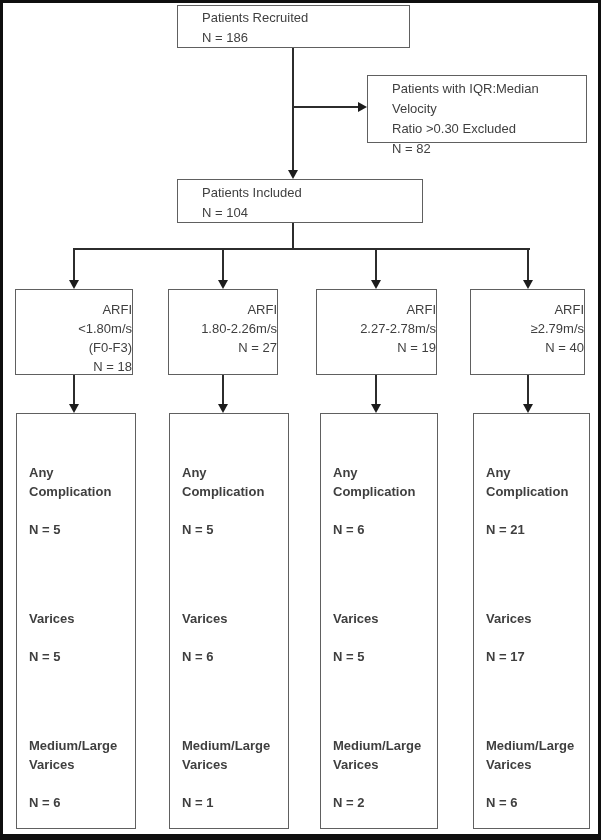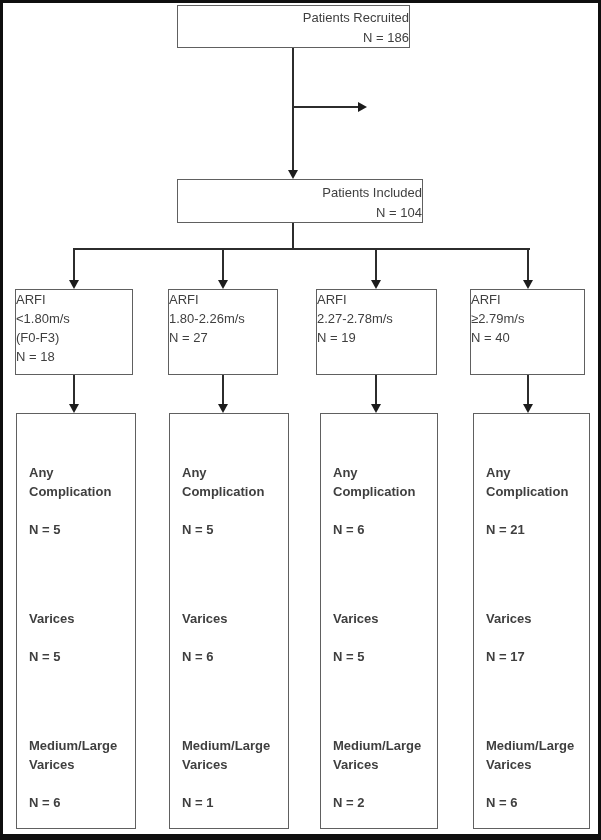--- a/index.html
+++ b/index.html
@@ -21,29 +21,29 @@
   .box{
     position:absolute;
     background:#ffffff;
     border:1.5px solid #606060;
     box-sizing:border-box;
     font-size:13px;
     white-space:pre-line;
     z-index:2;
   }
   .box.center{
-    text-align:right;
+    text-align:left;
     line-height:20px;
     padding-top:2px;
     padding-left:24px;
   }
   .box.arfi{
-    text-align:left;
+    text-align:right;
     line-height:19px;
-    padding-top:0;
+    padding-top:10px;
   }
   .box.outcomes{
     text-align:left;
     padding:11px 4px 0 12px;
     line-height:19px;
   }
   .outcome-item{margin-bottom:13px;font-weight:bold;}
   .outcome-label{white-space:pre-line;}
   .vline,.hline{position:absolute;background:#2c2c2c;z-index:1;}
   .vline{width:2px;}
@@ -63,20 +63,23 @@
 </style>
 </head>
 <body>
 
 <div class="canvas">
   <div class="frame"></div>
 
   <div class="box center" style="left:177px;top:5px;width:233px;height:43px;">Patients Recruited
 N = 186</div>
 
+  <div class="box center" style="left:367px;top:75px;width:220px;height:68px;padding-top:3px;">Patients with IQR:Median Velocity
+Ratio &gt;0.30 Excluded
+N = 82</div>
 
   <div class="box center" style="left:177px;top:179px;width:246px;height:44px;padding-top:3px;">Patients Included
 N = 104</div>
 
   <div class="vline" style="left:292px;top:48px;height:123px;"></div>
   <div class="arrow-down" style="left:288px;top:170px;"></div>
   <div class="hline" style="left:293px;top:106px;width:65px;"></div>
   <div class="arrow-right" style="left:358px;top:102px;"></div>
 
   <div class="vline" style="left:292px;top:223px;height:27px;"></div>

